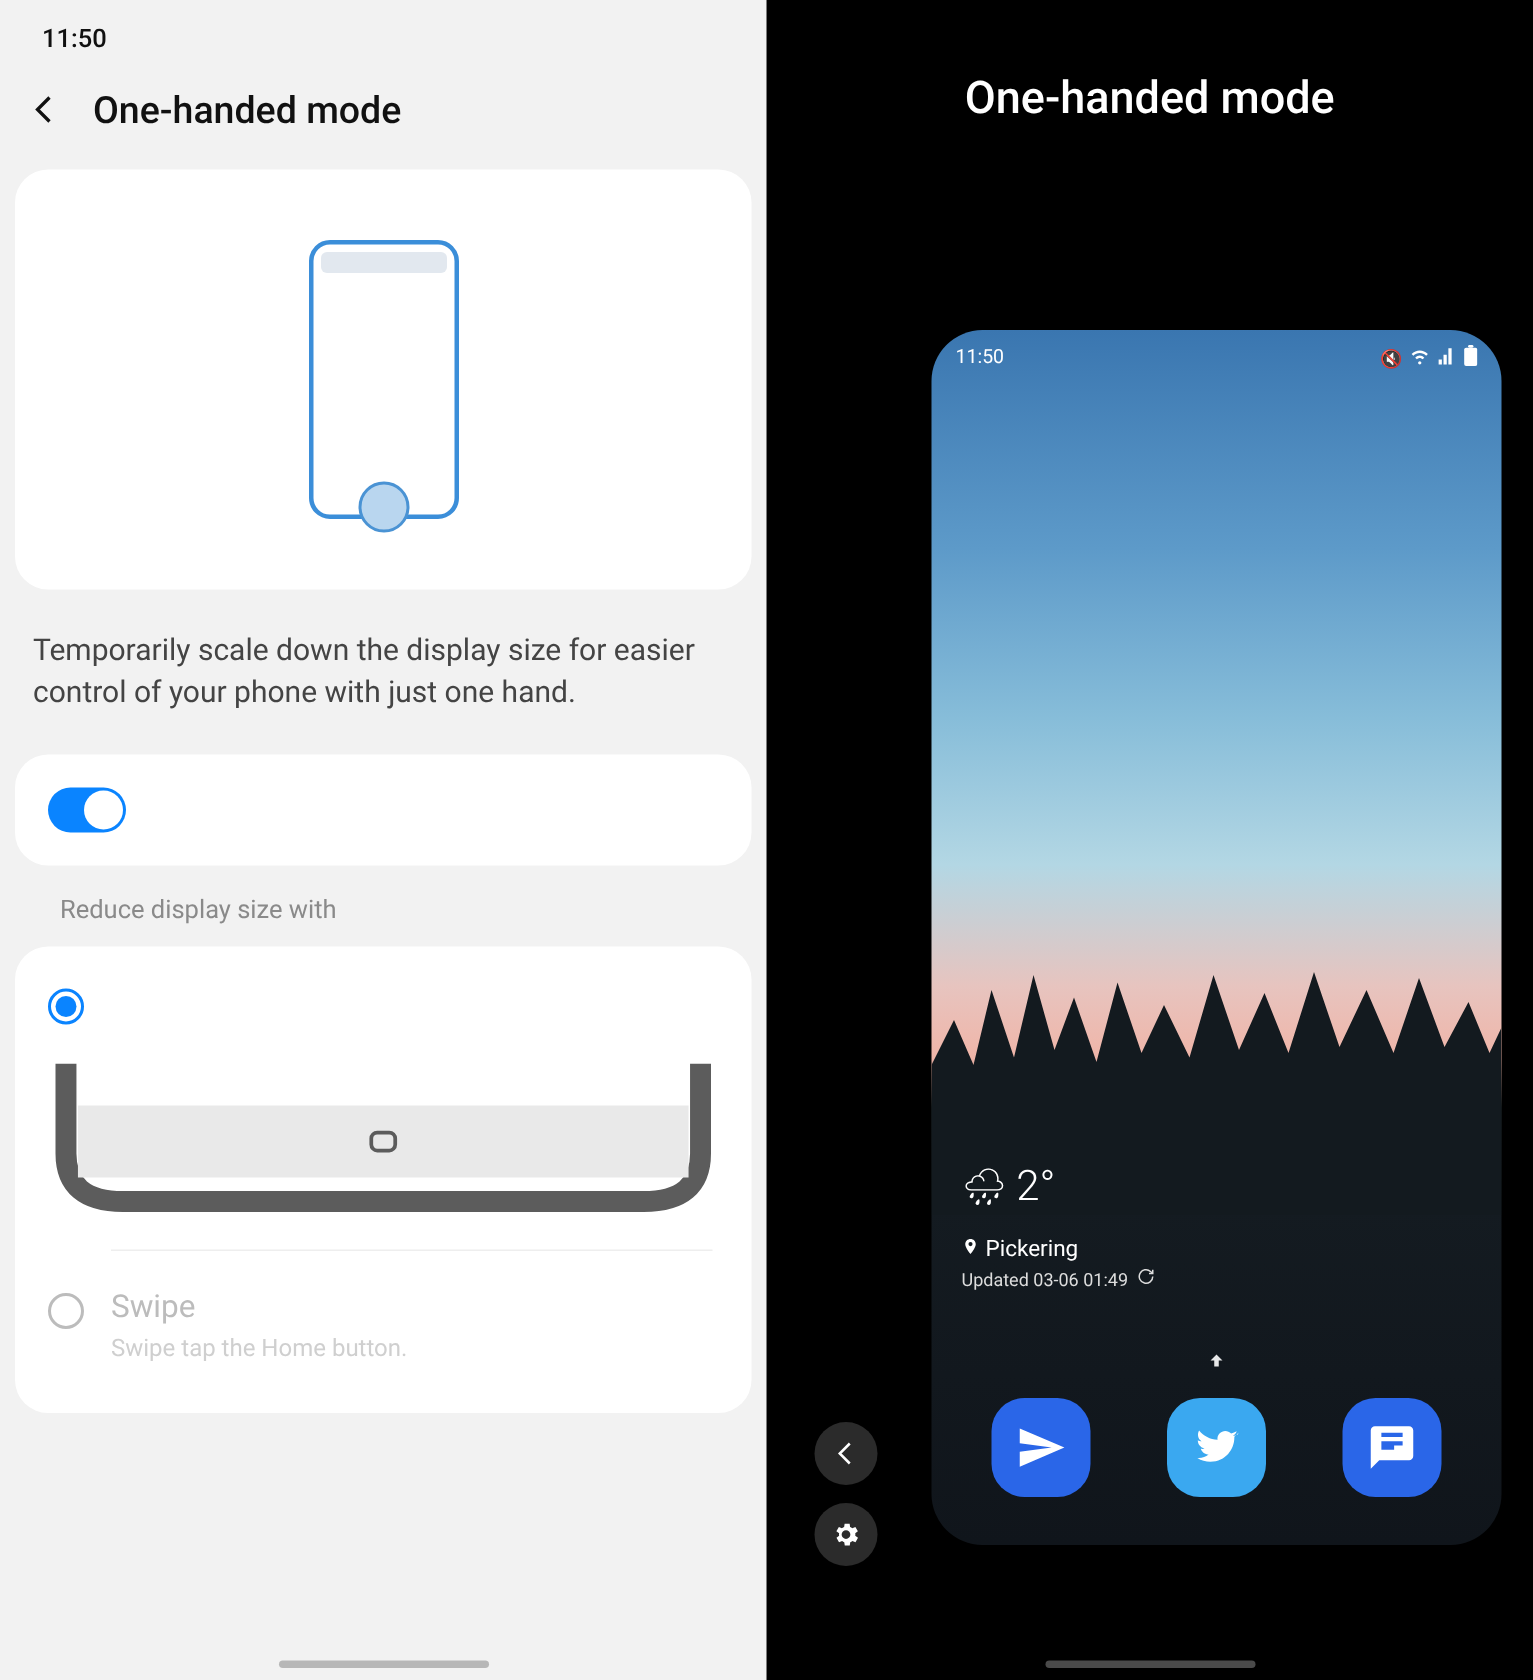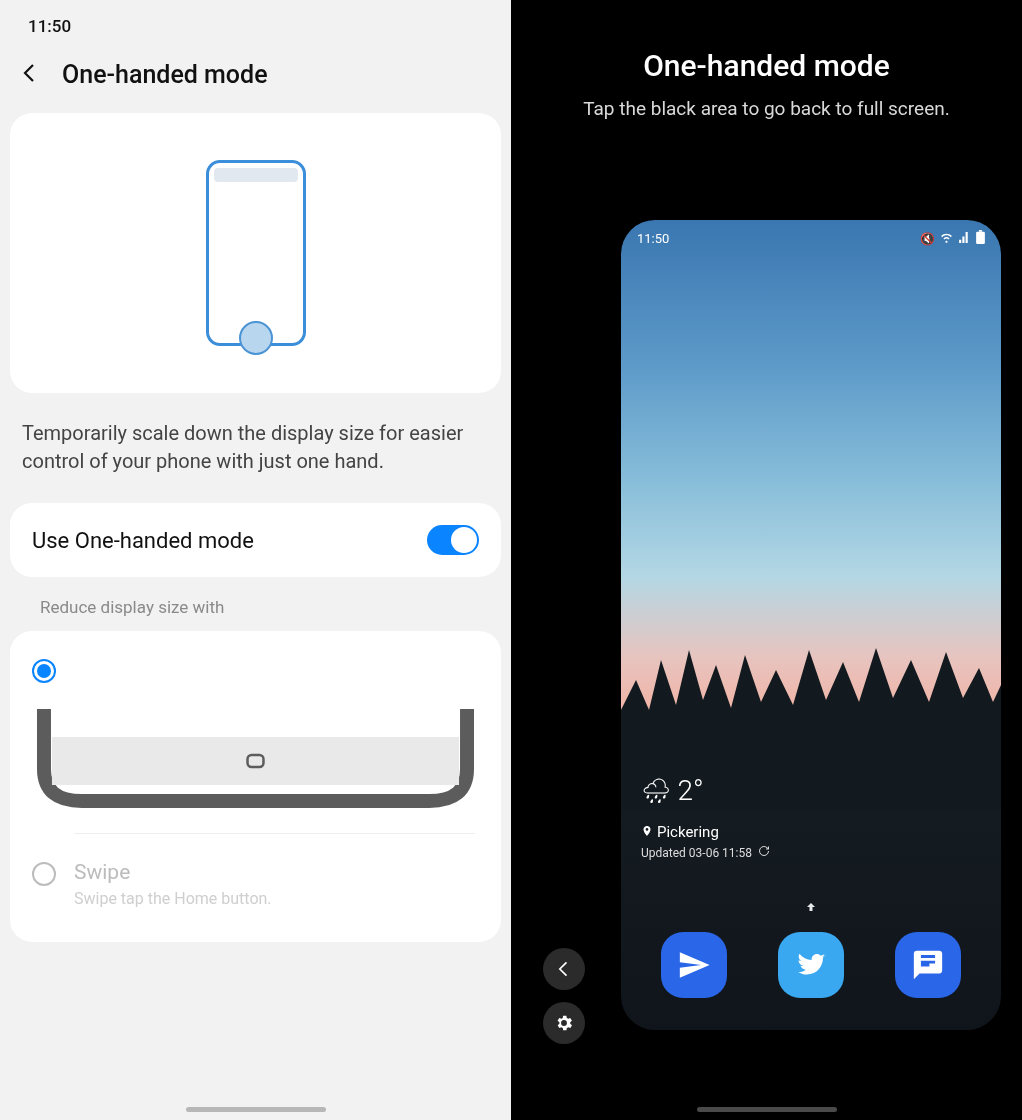--- a/index.html
+++ b/index.html
@@ -212,21 +212,20 @@
   <div class="card illus-card">
     <div class="phone-illus">
       <div class="topbar"></div>
       <div class="dot"></div>
     </div>
   </div>
 
   <div class="desc-text">Temporarily scale down the display size for easier control of your phone with just one hand.</div>
 
   <div class="card toggle-card">
-    <div class="toggle-label">Use One-handed mode</div>
     <div class="switch">
         <div class="knob"></div>
       </div>
   </div>
 
   <div class="section-label">Reduce display size with</div>
 
   <div class="card options-card">
     <div class="option-row">
       <div class="radio checked"></div>
@@ -249,21 +248,20 @@
         <div class="opt-sub">Swipe tap the Home button.</div>
       </div>
     </div>
   </div>
 
   <div class="nav-pill"></div>
 </div>
 
 <div class="pane-right">
   <div class="rp-title">One-handed mode</div>
-  <div class="rp-sub">Tap the black area to go back to full screen.</div>
 
   <div class="mini-phone">
     <div class="mini-status">
       <span>11:50</span>
       <span class="mini-icons">
         <span>🔇</span>
         <span>
           <svg width="13" height="13" viewBox="0 0 24 24" fill="#fff">
               <path d="M12 18c1.1 0 2 .9 2 2s-.9 2-2 2-2-.9-2-2 .9-2 2-2zm-5.6-4.3l2.1 2.1C9.5 14.7 10.7 14 12 14s2.5.7 3.5 1.8l2.1-2.1C15.9 12 14 11 12 11s-3.9 1-5.6 2.7zM2 9.3l2.1 2.1C6.3 9.2 9 8 12 8s5.7 1.2 7.9 3.4L22 9.3C19.2 6.5 15.7 5 12 5S4.8 6.5 2 9.3z"></path>
             </svg>
@@ -295,21 +293,21 @@
       </div>
       <div class="weather-loc">
         <span>
           <svg width="12" height="12" viewBox="0 0 24 24" fill="#fff">
               <path d="M12 2C8 2 5 5 5 9c0 5 7 13 7 13s7-8 7-13c0-4-3-7-7-7zm0 9.5A2.5 2.5 0 1 1 12 6a2.5 2.5 0 0 1 0 5.5z"></path>
             </svg>
         </span>
         <span>Pickering</span>
       </div>
       <div class="weather-upd">
-        <span>Updated 03-06 11:58</span>
+        <span>Updated 03-06 01:49</span>
         <span>
           <svg width="12" height="12" viewBox="0 0 24 24" fill="none" stroke="#ddd" stroke-width="2">
               <path d="M21 12a9 9 0 1 1-3-6.7L21 8"></path>
               <polyline points="21 3 21 8 16 8"></polyline>
             </svg>
         </span>
       </div>
     </div>
 
     <div class="home-ind">

